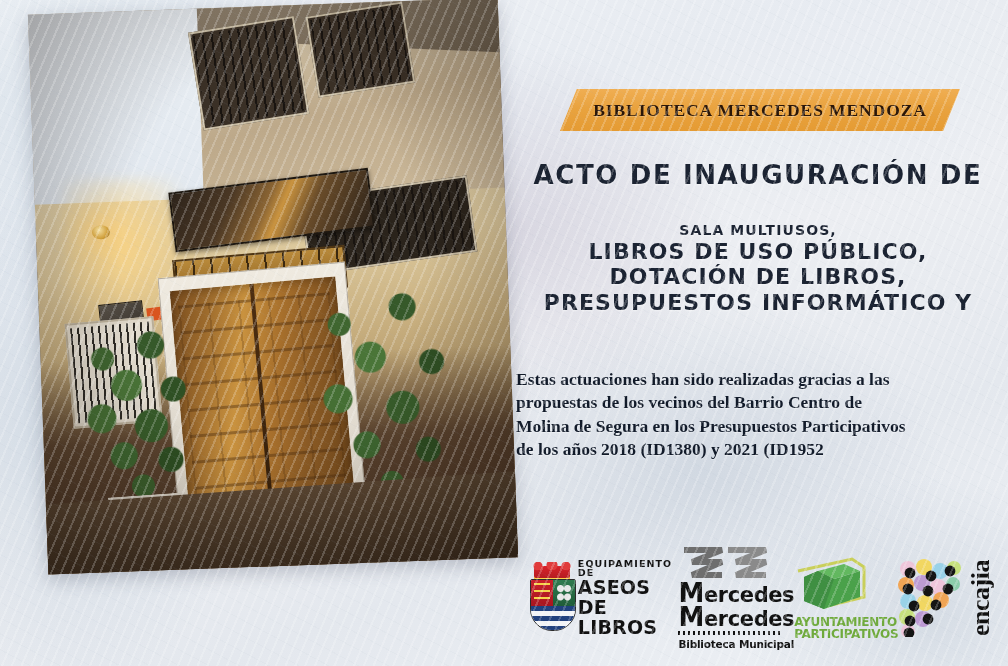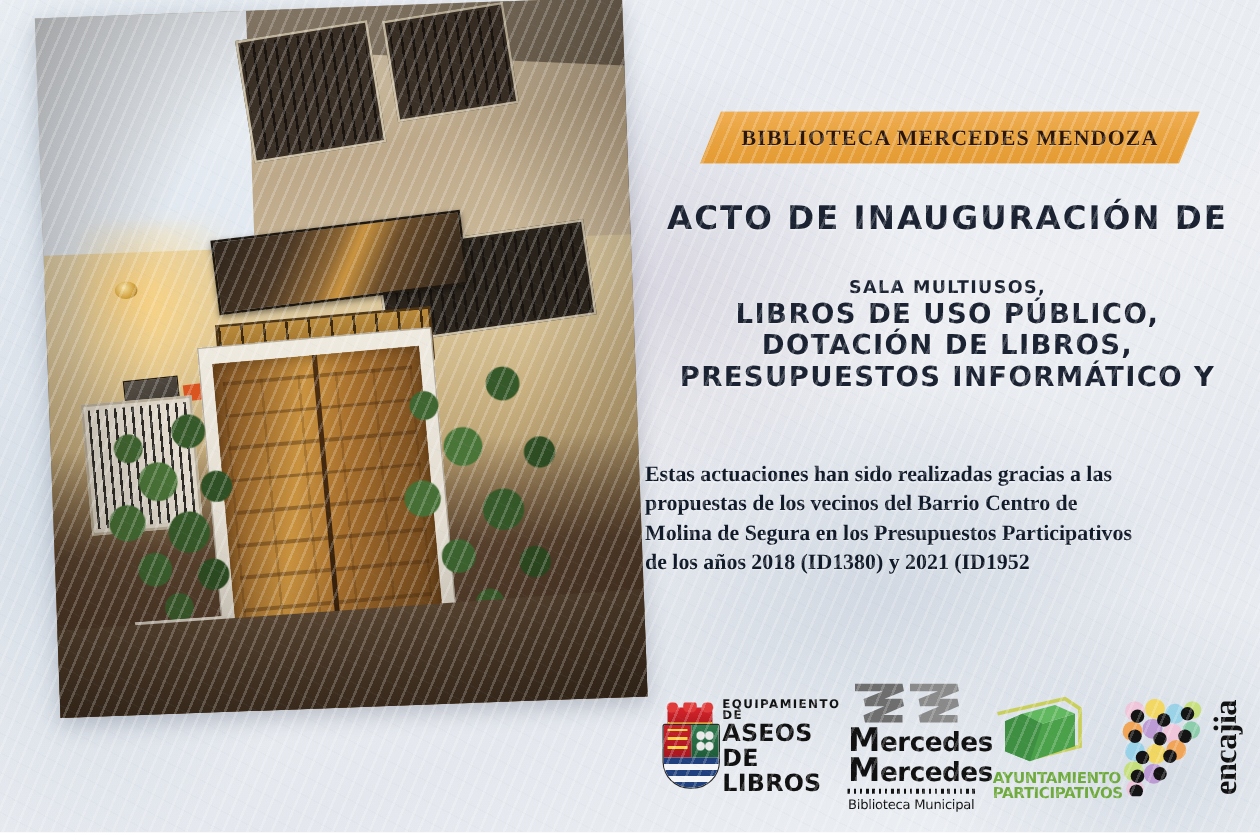--- a/index.html
+++ b/index.html
@@ -255,21 +255,21 @@
   .mm{flex-direction:column;align-items:flex-start;}
   .mm-mark{width:88px;height:34px;position:relative;margin-left:4px;}
   .mm-mark svg{display:block;}
   .mm-name{line-height:.92;margin-top:2px;}
   .mm-name .n{
     font-family:"DejaVu Sans",sans-serif;font-weight:bold;
     font-size:21px;color:#111;display:block;letter-spacing:-.4px;
   }
   .mm-name .n .cap{font-size:26px;}
   .mm-sub{
-    font-family:"DejaVu Sans",sans-serif;font-weight:normal;font-size:10.5px;
+    font-family:"DejaVu Sans",sans-serif;font-weight:bold;font-size:10.5px;
     color:#111;letter-spacing:-.2px;margin-top:3px;
   }
   .mm-rule{
     width:104px;height:4px;margin-top:2px;
     background:repeating-linear-gradient(90deg,#111 0 2px,rgba(0,0,0,0) 2px 5px);
   }
 
   
   .pp{flex-direction:column;align-items:flex-start;}
   .pp-mark{width:78px;height:56px;}

